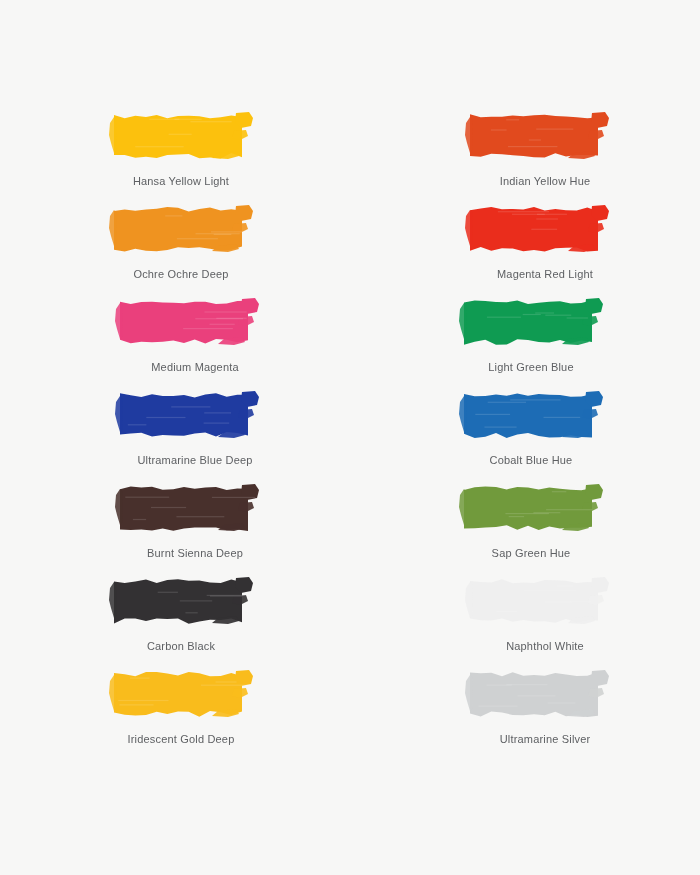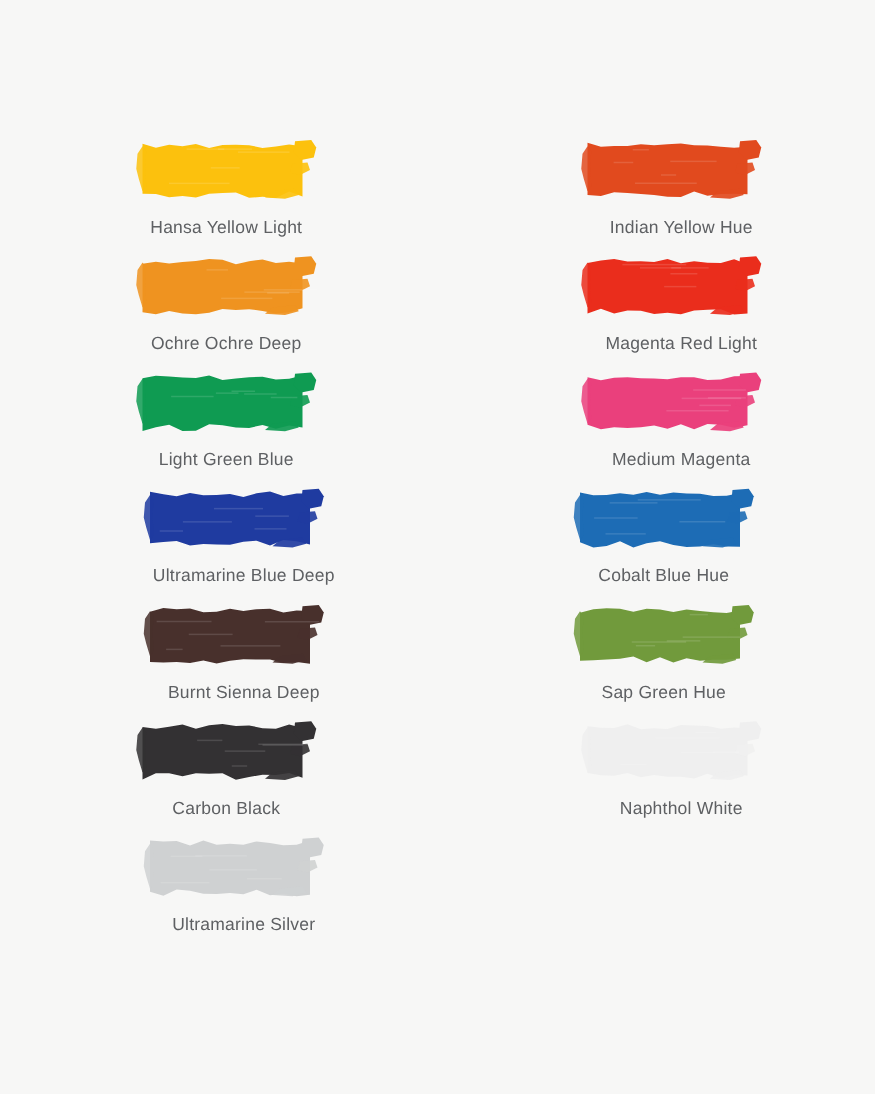--- a/index.html
+++ b/index.html
@@ -49,21 +49,21 @@
     position: absolute;
     left: 0;
     top: 0;
     width: 146px;
     height: 56px;
     display: block;
   }
 
   .swatch-label {
     margin-top: 10px;
-    font-size: 14px;
+    font-size: 11px;
     line-height: 13px;
     color: #5e6063;
     letter-spacing: 0.18px;
     text-align: center;
     white-space: nowrap;
   }
 
   
   .swatch-cell.col-left .swatch-paint-wrap { margin-left: 12px; }
   .swatch-cell.col-left .swatch-label { margin-left: 12px; }
@@ -136,57 +136,57 @@
             <polygon points="110,44 128,42 131,47 120,50 104,49" fill="#ea2d1c" opacity="0.92"></polygon>
             <rect x="67.3" y="26.7" width="25.8" height="1.2" fill="#ffffff" opacity="0.13"></rect>
             <rect x="73.0" y="11.7" width="29.9" height="1.2" fill="#ffffff" opacity="0.13"></rect>
             <rect x="48.0" y="11.7" width="32.8" height="1.2" fill="#ffffff" opacity="0.13"></rect>
             <rect x="33.9" y="9.1" width="51.1" height="1.2" fill="#ffffff" opacity="0.13"></rect>
             <rect x="72.3" y="16.4" width="21.6" height="1.2" fill="#ffffff" opacity="0.13"></rect>
           </svg>
         </div>
         <div class="swatch-label">Magenta Red Light</div>
       </div>
+      <div class="swatch-cell col-right">
+        <div class="swatch-paint-wrap">
+          <svg viewBox="0 0 146 56" class="swatch-paint" preserveAspectRatio="none">
+            <polygon points="6.0,6.8 16.7,9.1 27.3,7.1 38.0,6.8 48.7,7.6 59.3,7.7 70.0,8.3 80.7,6.8 91.3,6.8 102.0,8.9 112.7,8.6 123.3,6.0 134.0,5.8 134.0,45.2 123.3,47.2 112.7,44.7 102.0,44.1 91.3,48.4 80.7,44.4 70.0,48.0 59.3,45.4 48.7,46.8 38.0,47.3 27.3,46.7 16.7,48.3 6.0,44.7" fill="#ea407c"></polygon>
+            <polygon points="6,8 2,14 1,26 3,34 6,44 9,40 8,24 9,12" fill="#ea407c" opacity="0.85"></polygon>
+            <polygon points="128,4 141,3 145,9 143,17 133,19 127,13" fill="#ea407c"></polygon>
+            <polygon points="126,22 138,21 140,27 132,31 124,29" fill="#ea407c" opacity="0.9"></polygon>
+            <polygon points="110,44 128,42 131,47 120,50 104,49" fill="#ea407c" opacity="0.92"></polygon>
+            <rect x="90.5" y="16.4" width="42.2" height="1.2" fill="#ffffff" opacity="0.13"></rect>
+            <rect x="81.3" y="23.1" width="47.7" height="1.2" fill="#ffffff" opacity="0.13"></rect>
+            <rect x="69.1" y="33.0" width="49.8" height="1.2" fill="#ffffff" opacity="0.13"></rect>
+            <rect x="95.5" y="28.7" width="25.2" height="1.2" fill="#ffffff" opacity="0.13"></rect>
+            <rect x="102.3" y="22.7" width="30.4" height="1.2" fill="#ffffff" opacity="0.13"></rect>
+          </svg>
+        </div>
+        <div class="swatch-label">Medium Magenta</div>
+      </div>
       <div class="swatch-cell col-left">
         <div class="swatch-paint-wrap">
           <svg viewBox="0 0 146 56" class="swatch-paint" preserveAspectRatio="none">
             <polygon points="6.0,7.5 16.7,5.5 27.3,6.1 38.0,7.0 48.7,7.3 59.3,5.4 70.0,9.0 80.7,7.7 91.3,6.8 102.0,6.3 112.7,8.5 123.3,8.0 134.0,5.3 134.0,47.0 123.3,45.4 112.7,48.0 102.0,44.9 91.3,47.4 80.7,46.9 70.0,45.1 59.3,44.3 48.7,49.6 38.0,49.8 27.3,44.7 16.7,46.7 6.0,49.7" fill="#0f9b52"></polygon>
             <polygon points="6,8 2,14 1,26 3,34 6,44 9,40 8,24 9,12" fill="#0f9b52" opacity="0.85"></polygon>
             <polygon points="128,4 141,3 145,9 143,17 133,19 127,13" fill="#0f9b52"></polygon>
             <polygon points="126,22 138,21 140,27 132,31 124,29" fill="#0f9b52" opacity="0.9"></polygon>
             <polygon points="110,44 128,42 131,47 120,50 104,49" fill="#0f9b52" opacity="0.92"></polygon>
             <rect x="28.9" y="21.6" width="34.0" height="1.2" fill="#ffffff" opacity="0.13"></rect>
             <rect x="77.2" y="17.4" width="18.8" height="1.2" fill="#ffffff" opacity="0.13"></rect>
             <rect x="108.6" y="22.4" width="21.3" height="1.2" fill="#ffffff" opacity="0.13"></rect>
             <rect x="64.7" y="18.9" width="18.1" height="1.2" fill="#ffffff" opacity="0.13"></rect>
             <rect x="87.3" y="19.6" width="26.0" height="1.2" fill="#ffffff" opacity="0.13"></rect>
           </svg>
         </div>
         <div class="swatch-label">Light Green Blue</div>
       </div>
       <div class="swatch-cell col-right">
         <div class="swatch-paint-wrap">
           <svg viewBox="0 0 146 56" class="swatch-paint" preserveAspectRatio="none">
-            <polygon points="6.0,6.8 16.7,9.1 27.3,7.1 38.0,6.8 48.7,7.6 59.3,7.7 70.0,8.3 80.7,6.8 91.3,6.8 102.0,8.9 112.7,8.6 123.3,6.0 134.0,5.8 134.0,45.2 123.3,47.2 112.7,44.7 102.0,44.1 91.3,48.4 80.7,44.4 70.0,48.0 59.3,45.4 48.7,46.8 38.0,47.3 27.3,46.7 16.7,48.3 6.0,44.7" fill="#ea407c"></polygon>
-            <polygon points="6,8 2,14 1,26 3,34 6,44 9,40 8,24 9,12" fill="#ea407c" opacity="0.85"></polygon>
-            <polygon points="128,4 141,3 145,9 143,17 133,19 127,13" fill="#ea407c"></polygon>
-            <polygon points="126,22 138,21 140,27 132,31 124,29" fill="#ea407c" opacity="0.9"></polygon>
-            <polygon points="110,44 128,42 131,47 120,50 104,49" fill="#ea407c" opacity="0.92"></polygon>
-            <rect x="90.5" y="16.4" width="42.2" height="1.2" fill="#ffffff" opacity="0.13"></rect>
-            <rect x="81.3" y="23.1" width="47.7" height="1.2" fill="#ffffff" opacity="0.13"></rect>
-            <rect x="69.1" y="33.0" width="49.8" height="1.2" fill="#ffffff" opacity="0.13"></rect>
-            <rect x="95.5" y="28.7" width="25.2" height="1.2" fill="#ffffff" opacity="0.13"></rect>
-            <rect x="102.3" y="22.7" width="30.4" height="1.2" fill="#ffffff" opacity="0.13"></rect>
-          </svg>
-        </div>
-        <div class="swatch-label">Medium Magenta</div>
-      </div>
-      <div class="swatch-cell col-right">
-        <div class="swatch-paint-wrap">
-          <svg viewBox="0 0 146 56" class="swatch-paint" preserveAspectRatio="none">
             <polygon points="6.0,5.3 16.7,7.3 27.3,9.0 38.0,6.3 48.7,8.1 59.3,8.0 70.0,7.1 80.7,9.5 91.3,6.6 102.0,5.2 112.7,8.7 123.3,6.7 134.0,6.8 134.0,47.6 123.3,44.9 112.7,44.0 102.0,48.4 91.3,44.5 80.7,45.4 70.0,47.8 59.3,47.6 48.7,47.1 38.0,48.4 27.3,44.7 16.7,45.6 6.0,46.6" fill="#1f3ba0"></polygon>
             <polygon points="6,8 2,14 1,26 3,34 6,44 9,40 8,24 9,12" fill="#1f3ba0" opacity="0.85"></polygon>
             <polygon points="128,4 141,3 145,9 143,17 133,19 127,13" fill="#1f3ba0"></polygon>
             <polygon points="126,22 138,21 140,27 132,31 124,29" fill="#1f3ba0" opacity="0.9"></polygon>
             <polygon points="110,44 128,42 131,47 120,50 104,49" fill="#1f3ba0" opacity="0.92"></polygon>
             <rect x="13.8" y="36.2" width="18.6" height="1.2" fill="#ffffff" opacity="0.13"></rect>
             <rect x="89.6" y="34.5" width="25.6" height="1.2" fill="#ffffff" opacity="0.13"></rect>
             <rect x="90.2" y="24.3" width="26.9" height="1.2" fill="#ffffff" opacity="0.13"></rect>
             <rect x="57.2" y="18.3" width="39.2" height="1.2" fill="#ffffff" opacity="0.13"></rect>
             <rect x="32.3" y="28.9" width="39.2" height="1.2" fill="#ffffff" opacity="0.13"></rect>
@@ -272,20 +272,37 @@
             <polygon points="110,44 128,42 131,47 120,50 104,49" fill="#efefef" opacity="0.92"></polygon>
             <rect x="60.3" y="15.7" width="51.5" height="1.2" fill="#ffffff" opacity="0.13"></rect>
             <rect x="106.2" y="27.2" width="21.3" height="1.2" fill="#ffffff" opacity="0.13"></rect>
             <rect x="32.4" y="37.0" width="20.9" height="1.2" fill="#ffffff" opacity="0.13"></rect>
             <rect x="80.6" y="27.5" width="27.2" height="1.2" fill="#ffffff" opacity="0.13"></rect>
             <rect x="92.4" y="11.3" width="16.7" height="1.2" fill="#ffffff" opacity="0.13"></rect>
           </svg>
         </div>
         <div class="swatch-label">Naphthol White</div>
       </div>
+      <div class="swatch-cell col-left">
+        <div class="swatch-paint-wrap">
+          <svg viewBox="0 0 146 56" class="swatch-paint" preserveAspectRatio="none">
+            <polygon points="6.0,6.1 16.7,7.2 27.3,9.3 38.0,5.1 48.7,5.1 59.3,6.4 70.0,8.5 80.7,5.1 91.3,6.2 102.0,9.3 112.7,9.1 123.3,6.1 134.0,9.3 134.0,44.6 123.3,48.0 112.7,45.3 102.0,44.1 91.3,49.7 80.7,44.8 70.0,44.4 59.3,47.1 48.7,44.8 38.0,48.0 27.3,48.6 16.7,47.8 6.0,45.4" fill="#f9bc1c"></polygon>
+            <polygon points="6,8 2,14 1,26 3,34 6,44 9,40 8,24 9,12" fill="#f9bc1c" opacity="0.85"></polygon>
+            <polygon points="128,4 141,3 145,9 143,17 133,19 127,13" fill="#f9bc1c"></polygon>
+            <polygon points="126,22 138,21 140,27 132,31 124,29" fill="#f9bc1c" opacity="0.9"></polygon>
+            <polygon points="110,44 128,42 131,47 120,50 104,49" fill="#f9bc1c" opacity="0.92"></polygon>
+            <rect x="21.9" y="10.5" width="19.7" height="1.2" fill="#ffffff" opacity="0.13"></rect>
+            <rect x="10.3" y="32.9" width="50.2" height="1.2" fill="#ffffff" opacity="0.13"></rect>
+            <rect x="92.9" y="17.6" width="49.5" height="1.2" fill="#ffffff" opacity="0.13"></rect>
+            <rect x="11.4" y="37.3" width="34.2" height="1.2" fill="#ffffff" opacity="0.13"></rect>
+            <rect x="107.5" y="14.4" width="21.1" height="1.2" fill="#ffffff" opacity="0.13"></rect>
+          </svg>
+        </div>
+        <div class="swatch-label">Iridescent Gold Deep</div>
+      </div>
       <div class="swatch-cell col-right">
         <div class="swatch-paint-wrap">
           <svg viewBox="0 0 146 56" class="swatch-paint" preserveAspectRatio="none">
             <polygon points="6.0,5.4 16.7,6.2 27.3,5.8 38.0,9.3 48.7,5.3 59.3,8.8 70.0,7.9 80.7,8.7 91.3,6.1 102.0,7.4 112.7,9.1 123.3,8.7 134.0,5.3 134.0,48.8 123.3,49.9 112.7,48.0 102.0,49.2 91.3,44.8 80.7,48.3 70.0,47.3 59.3,48.2 48.7,48.0 38.0,45.5 27.3,44.5 16.7,49.5 6.0,46.4" fill="#cfd1d2"></polygon>
             <polygon points="6,8 2,14 1,26 3,34 6,44 9,40 8,24 9,12" fill="#cfd1d2" opacity="0.85"></polygon>
             <polygon points="128,4 141,3 145,9 143,17 133,19 127,13" fill="#cfd1d2"></polygon>
             <polygon points="126,22 138,21 140,27 132,31 124,29" fill="#cfd1d2" opacity="0.9"></polygon>
             <polygon points="110,44 128,42 131,47 120,50 104,49" fill="#cfd1d2" opacity="0.92"></polygon>
             <rect x="83.5" y="35.4" width="27.9" height="1.2" fill="#ffffff" opacity="0.13"></rect>
             <rect x="14.5" y="38.5" width="39.1" height="1.2" fill="#ffffff" opacity="0.13"></rect>

